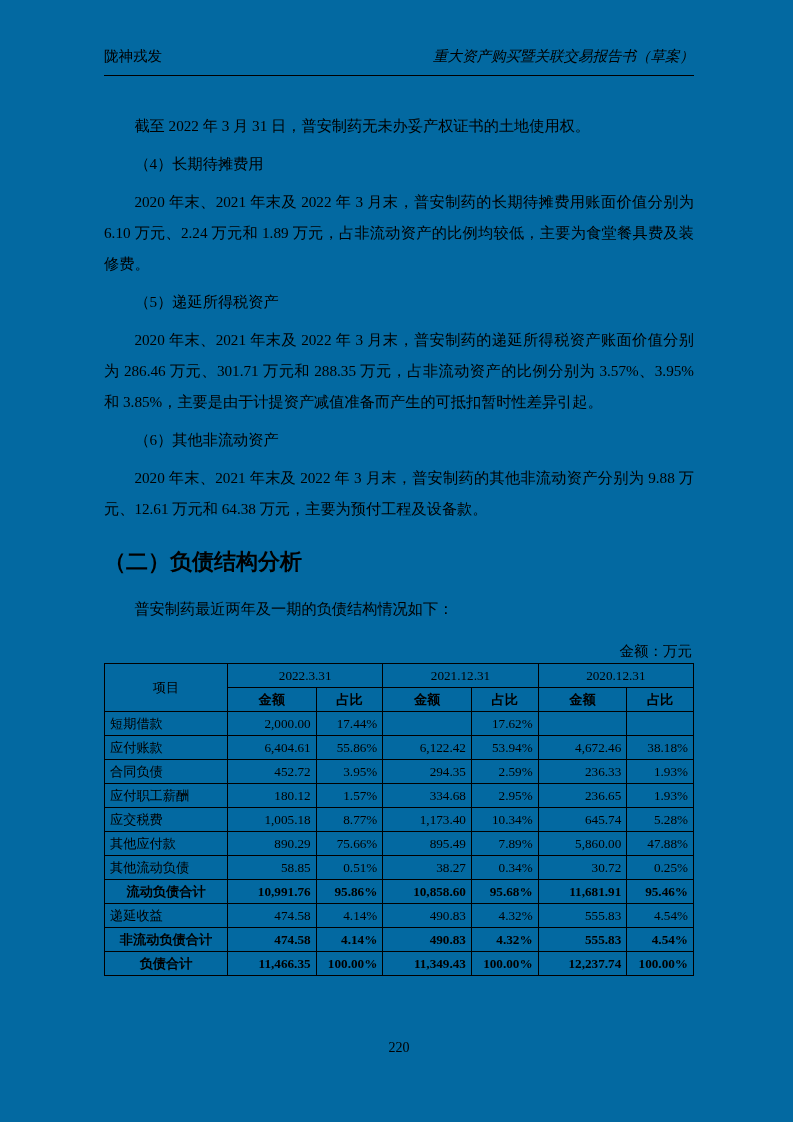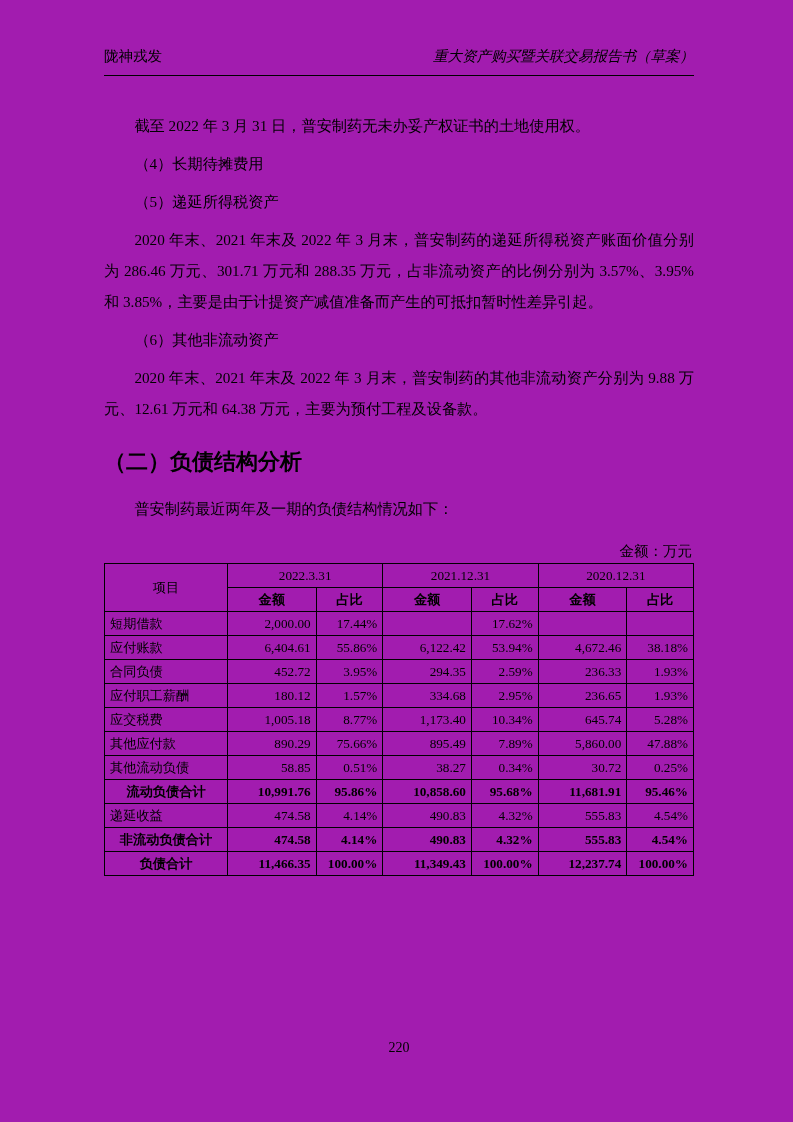--- a/index.html
+++ b/index.html
@@ -9,21 +9,21 @@
   }
   body {
     font-family: "Liberation Serif", "DejaVu Serif", serif;
     color: #000000;
   }
   .page {
     position: relative;
     width: 793px;
     height: 1122px;
     margin: 0 auto;
-    background: #a21caf;
+    background: #0369a1;
     box-sizing: border-box;
     overflow: hidden;
   }
   .content {
     position: absolute;
     left: 104px;
     top: 0;
     width: 590px;
     height: 1122px;
   }
@@ -117,20 +117,21 @@
 
     <div class="hdr">
       <div class="hdr-left">陇神戎发</div>
       <div class="hdr-right">重大资产购买暨关联交易报告书（草案）</div>
     </div>
     <div class="hdr-rule"></div>
 
     <div class="body-area">
       <p class="para">截至 2022 年 3 月 31 日，普安制药无未办妥产权证书的土地使用权。</p>
       <p class="para">（4）长期待摊费用</p>
+      <p class="para">2020 年末、2021 年末及 2022 年 3 月末，普安制药的长期待摊费用账面价值分别为 6.10 万元、2.24 万元和 1.89 万元，占非流动资产的比例均较低，主要为食堂餐具费及装修费。</p>
       <p class="para">（5）递延所得税资产</p>
       <p class="para">2020 年末、2021 年末及 2022 年 3 月末，普安制药的递延所得税资产账面价值分别为 286.46 万元、301.71 万元和 288.35 万元，占非流动资产的比例分别为 3.57%、3.95%和 3.85%，主要是由于计提资产减值准备而产生的可抵扣暂时性差异引起。</p>
       <p class="para">（6）其他非流动资产</p>
       <p class="para">2020 年末、2021 年末及 2022 年 3 月末，普安制药的其他非流动资产分别为 9.88 万元、12.61 万元和 64.38 万元，主要为预付工程及设备款。</p>
 
       <div class="h2">（二）负债结构分析</div>
 
       <p class="para">普安制药最近两年及一期的负债结构情况如下：</p>
 
       <div class="amount-unit">金额：万元</div>

